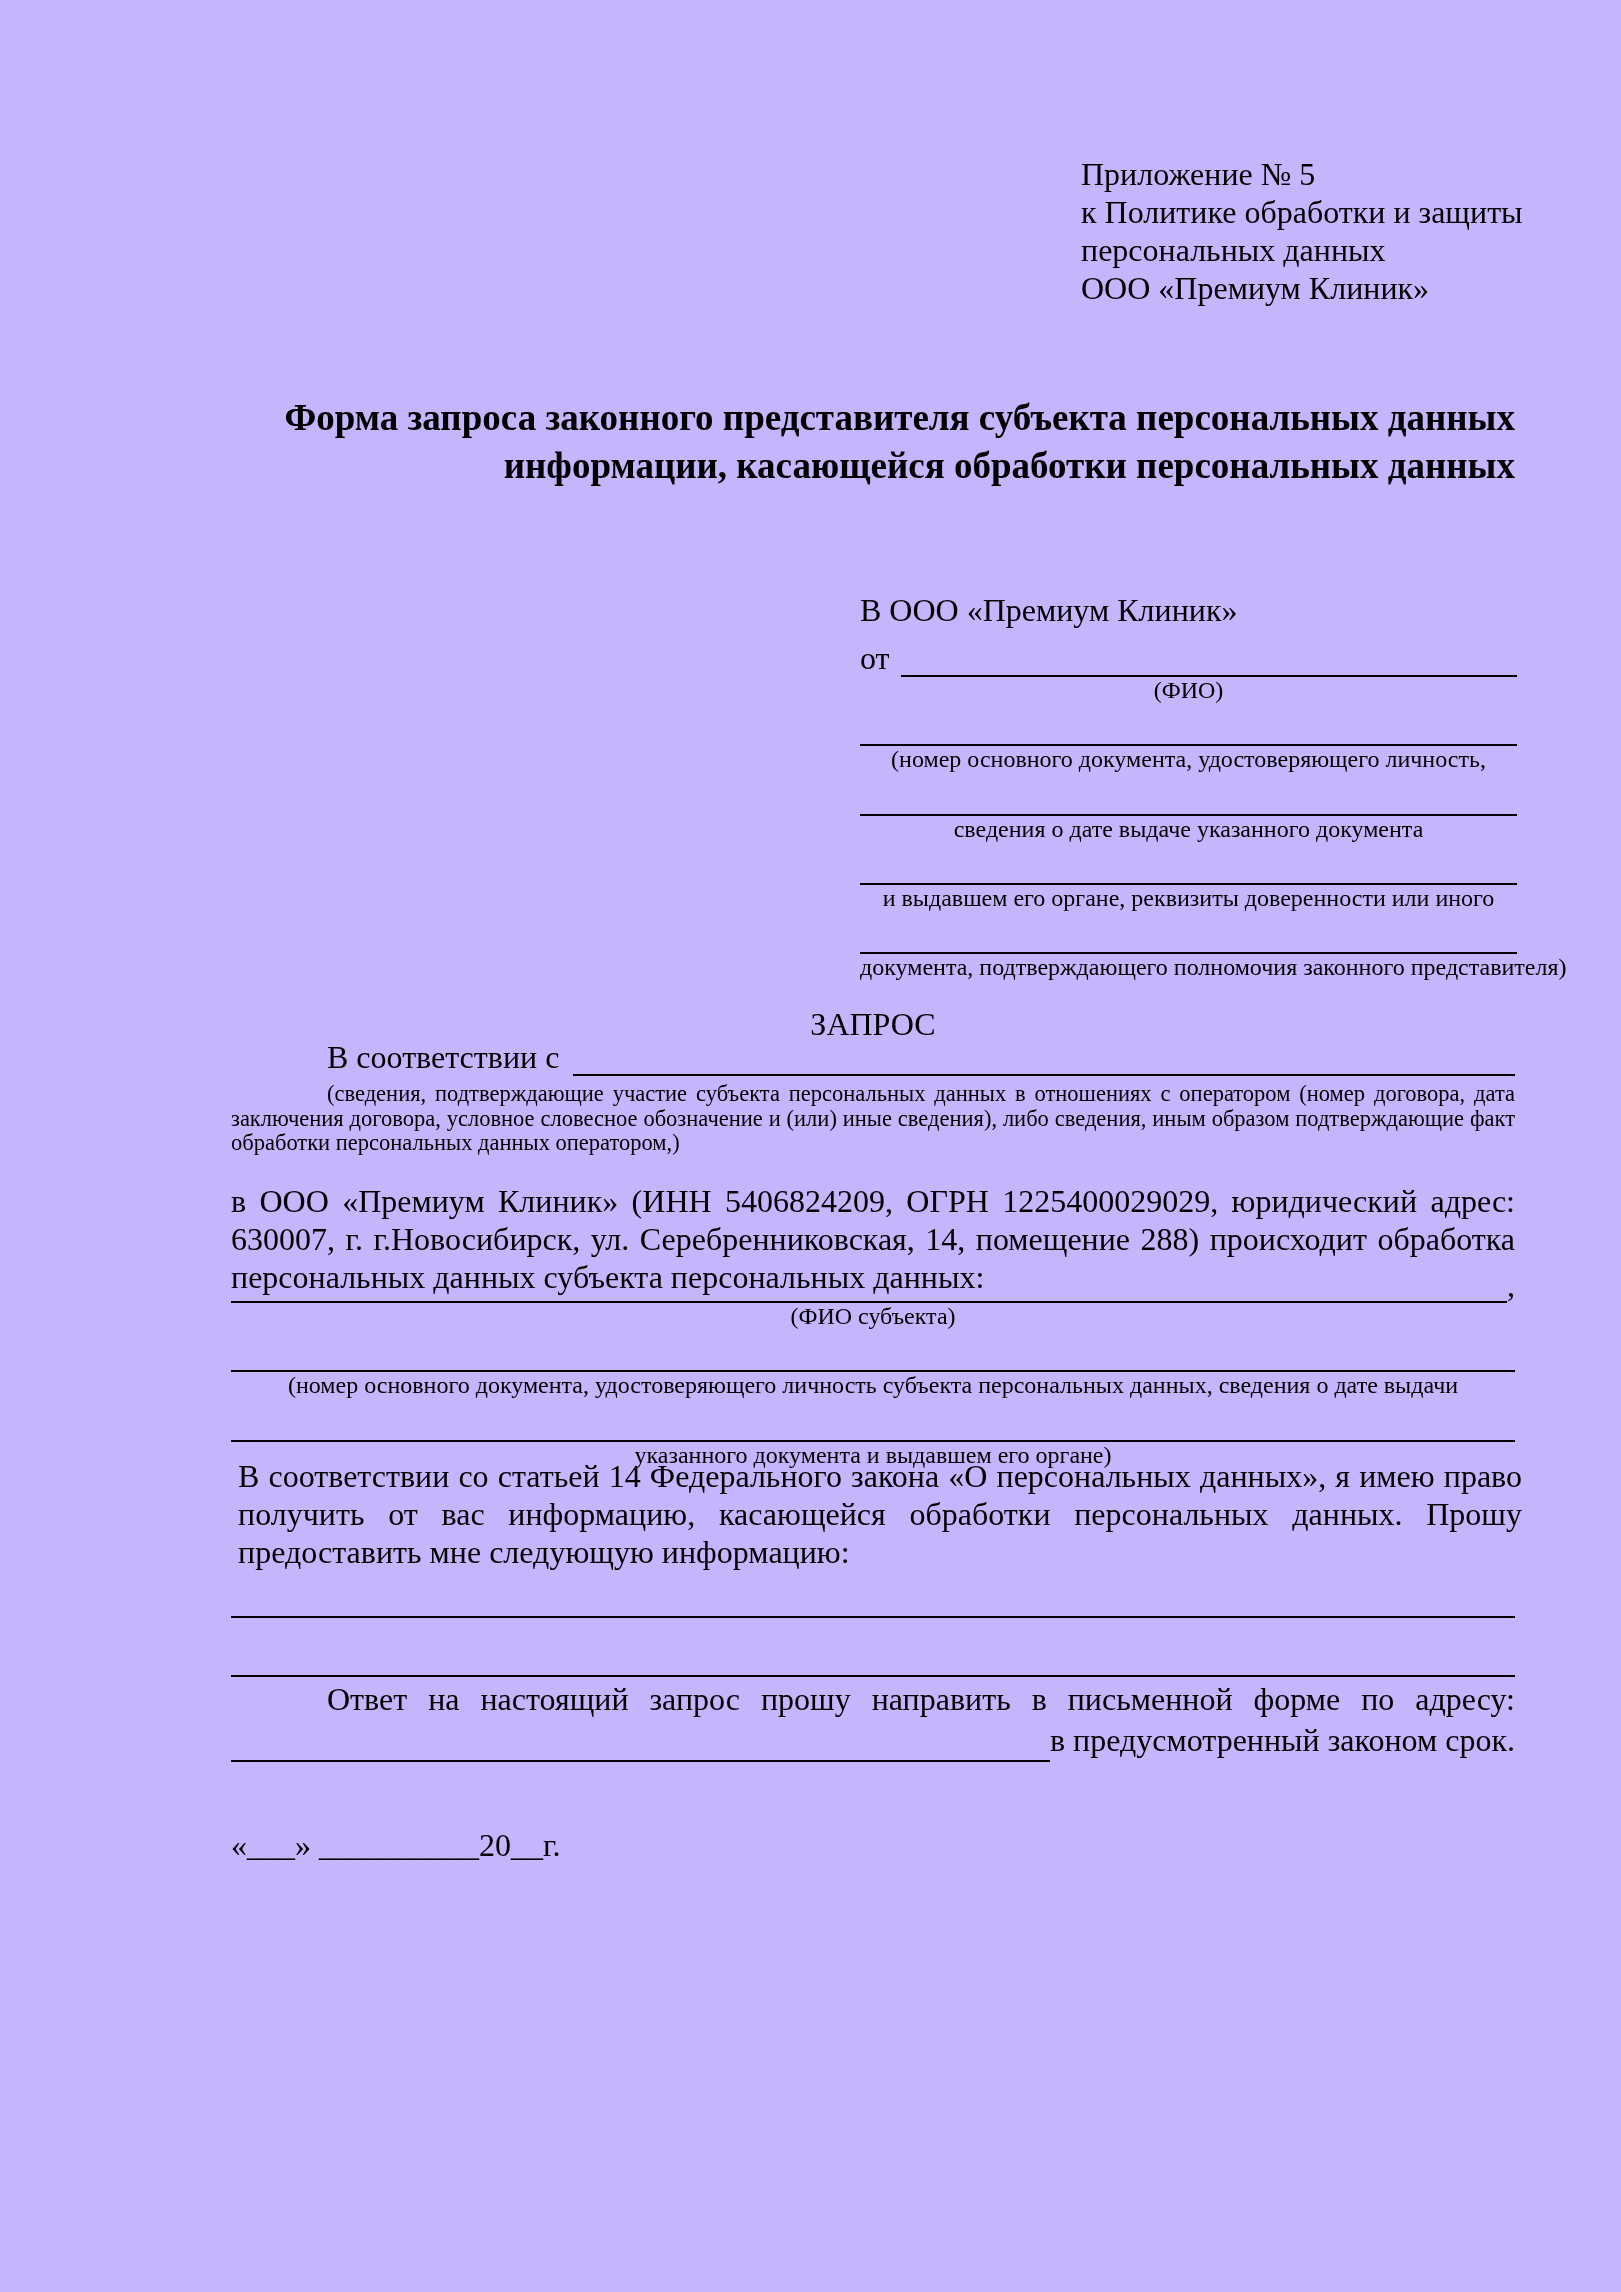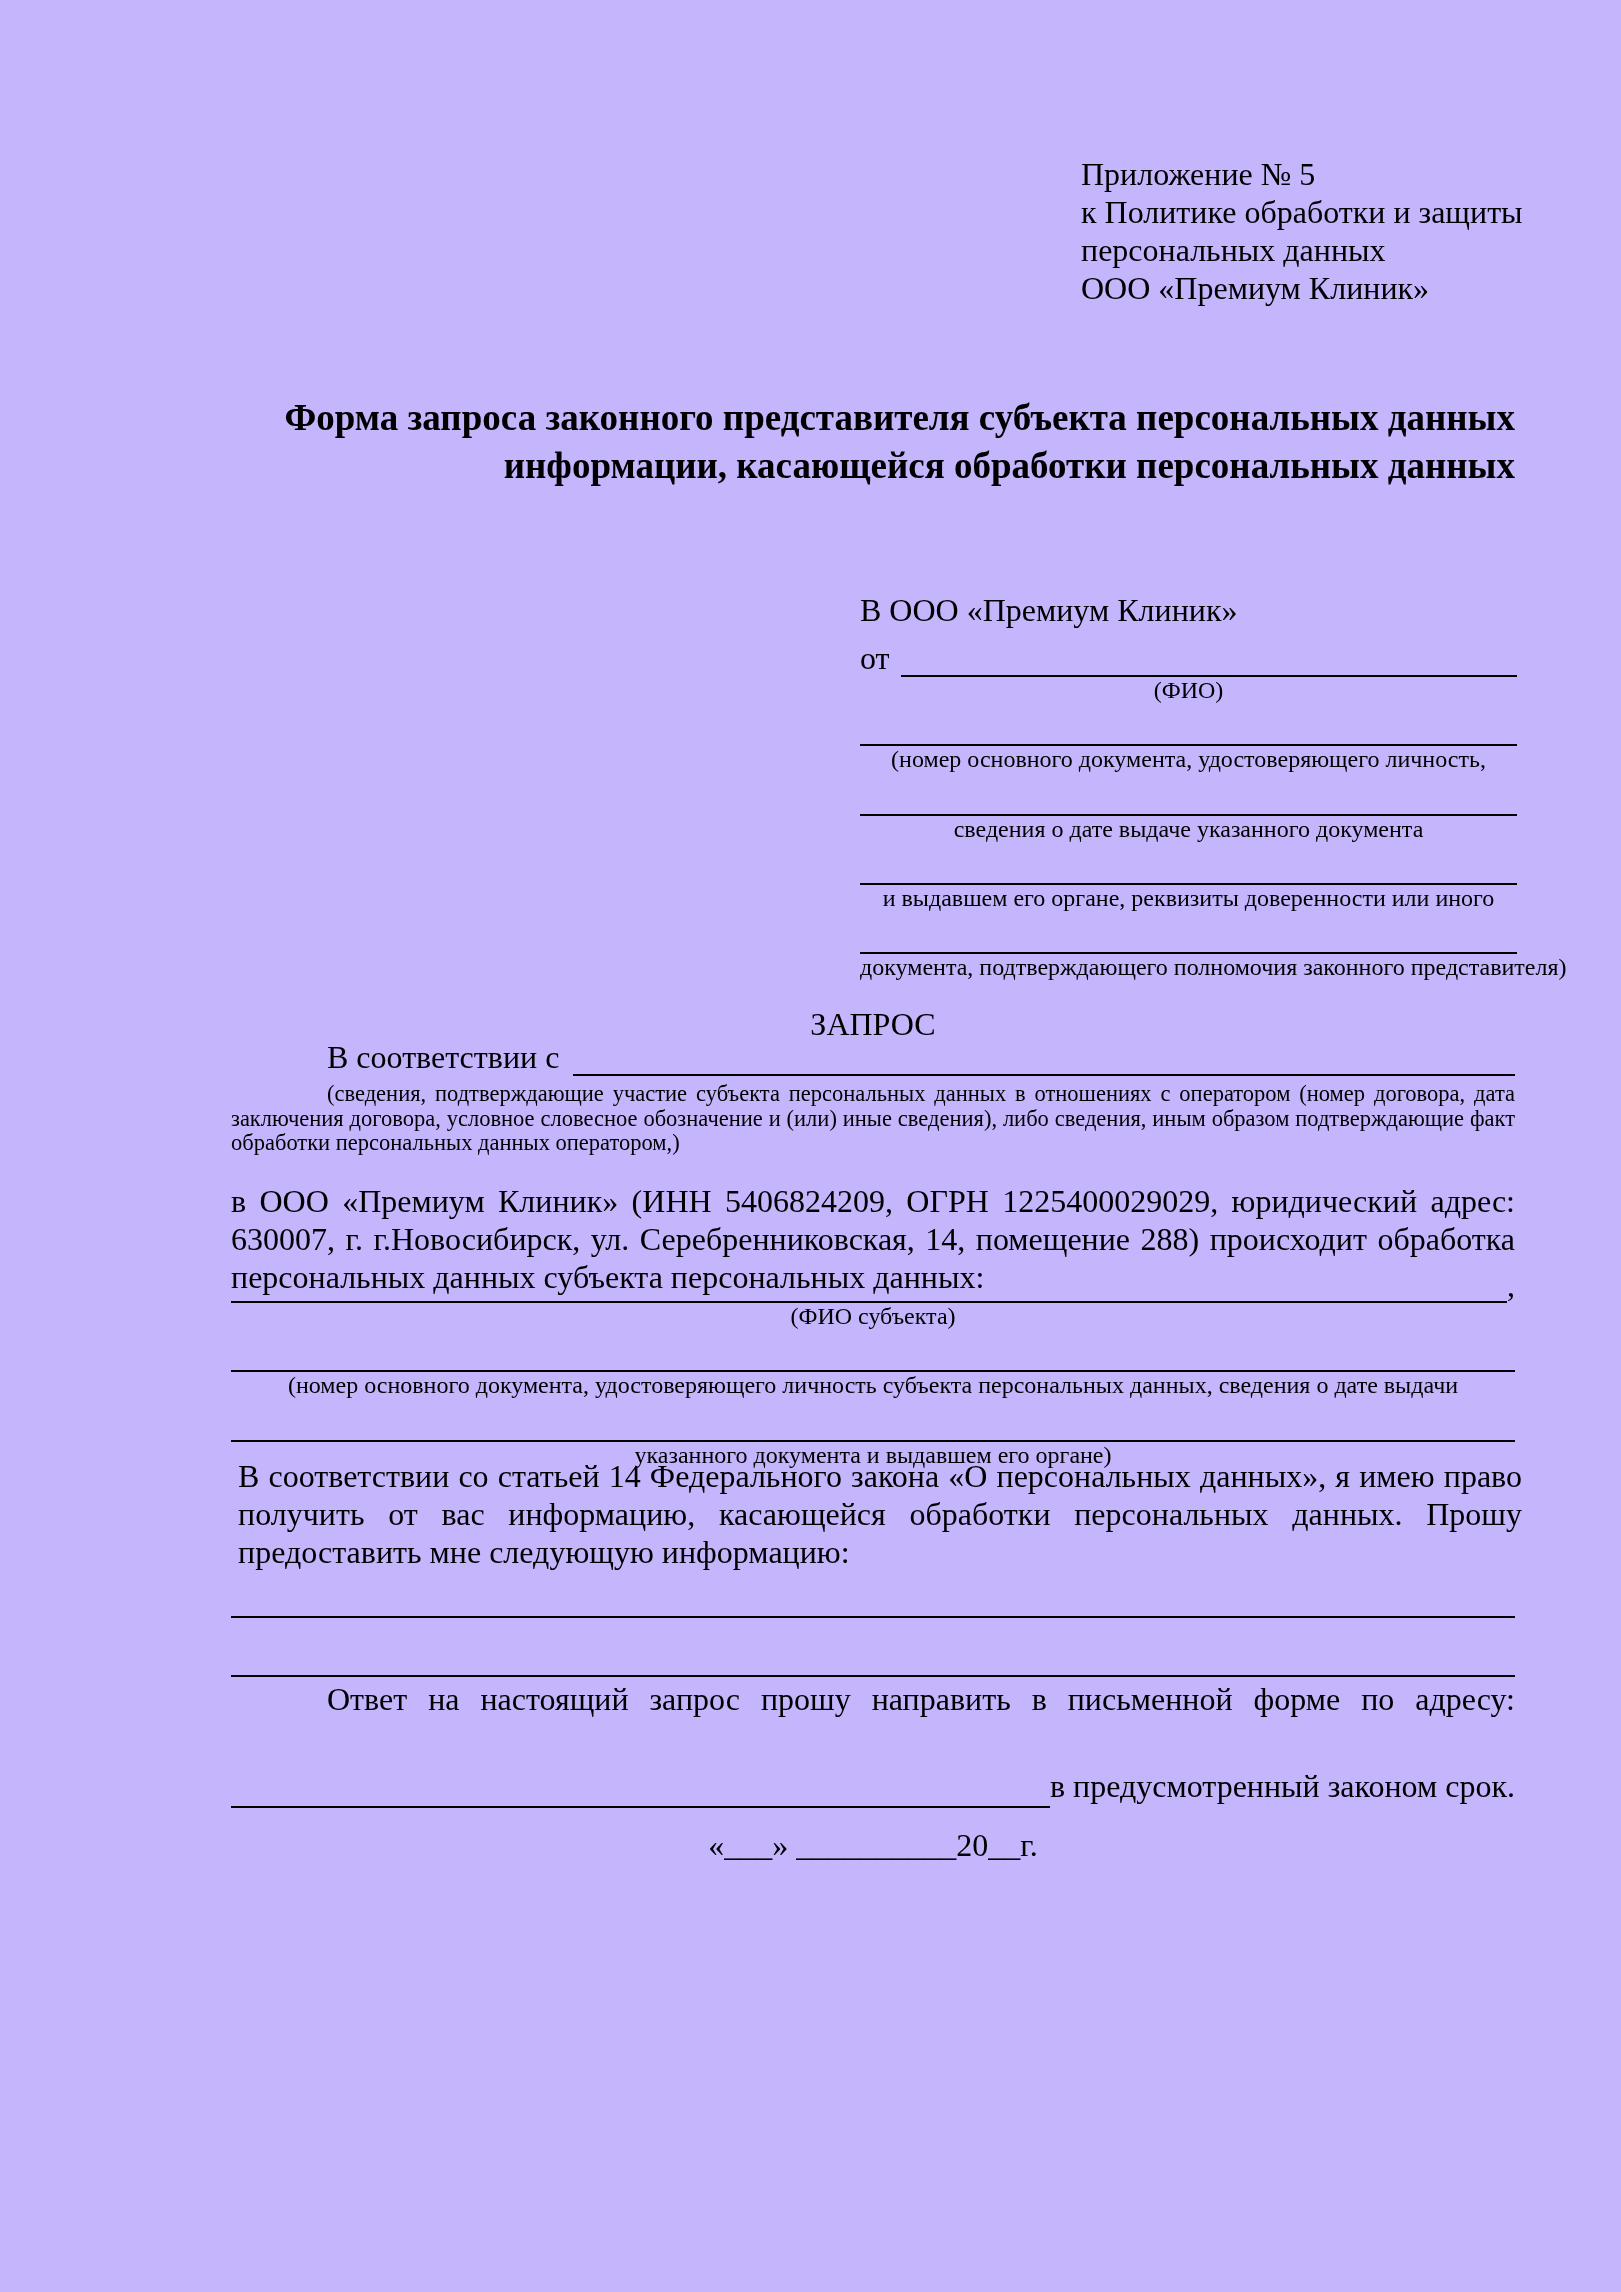--- a/index.html
+++ b/index.html
@@ -140,29 +140,28 @@
     line-height: 39px;
     text-align: justify;
     text-align-last: justify;
     text-indent: 96px;
   }
   .answer-line2 {
     display: flex;
     align-items: flex-end;
     height: 43px;
     line-height: 43px;
-    margin-top: 46px;
   }
   .footer {
     position: absolute;
     left: 231px;
     top: 1825px;
     width: 1284px;
     display: flex;
-    justify-content: center;
+    justify-content: flex-start;
     align-items: flex-end;
     line-height: 41px;
     gap: 30px;
   }
   .footer-right { display: flex; align-items: flex-end; }
   .sig-line {
     width: 413px;
     border-bottom: 2.9px solid #000;
     height: 35px;
   }

